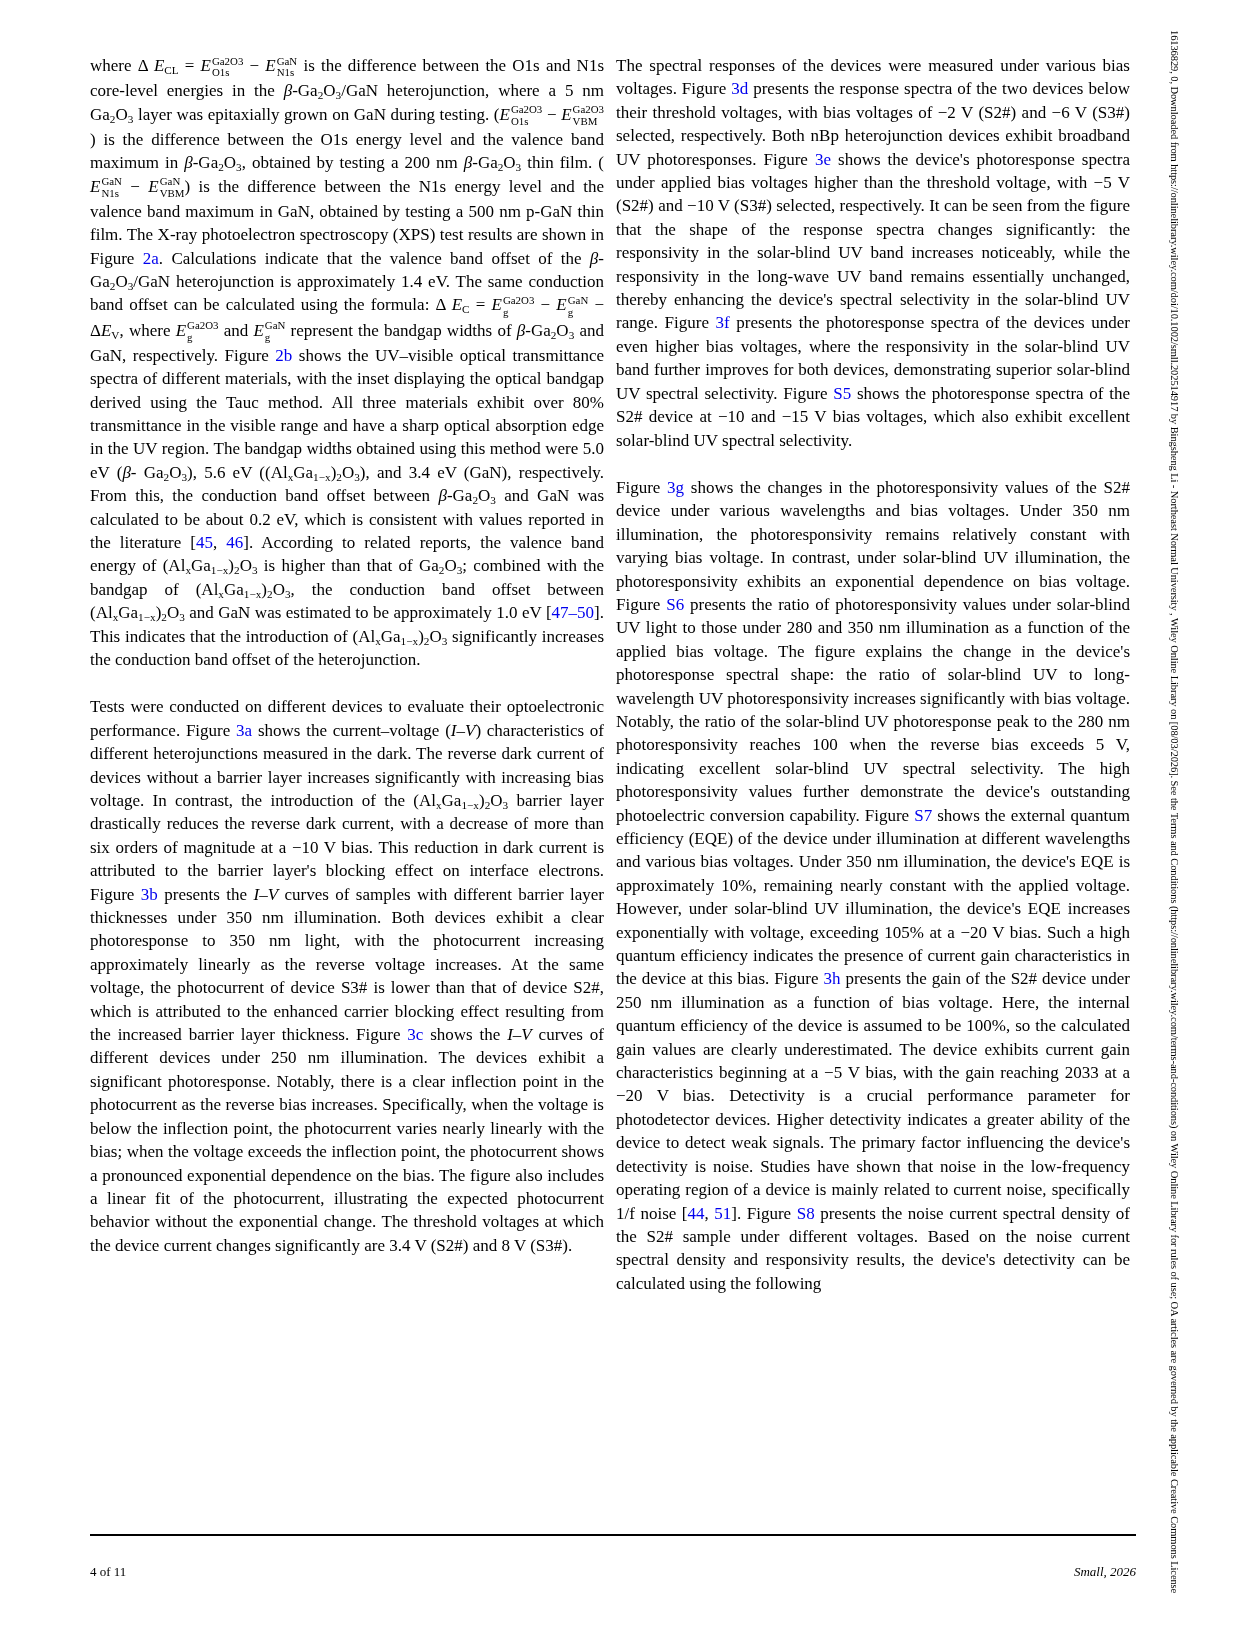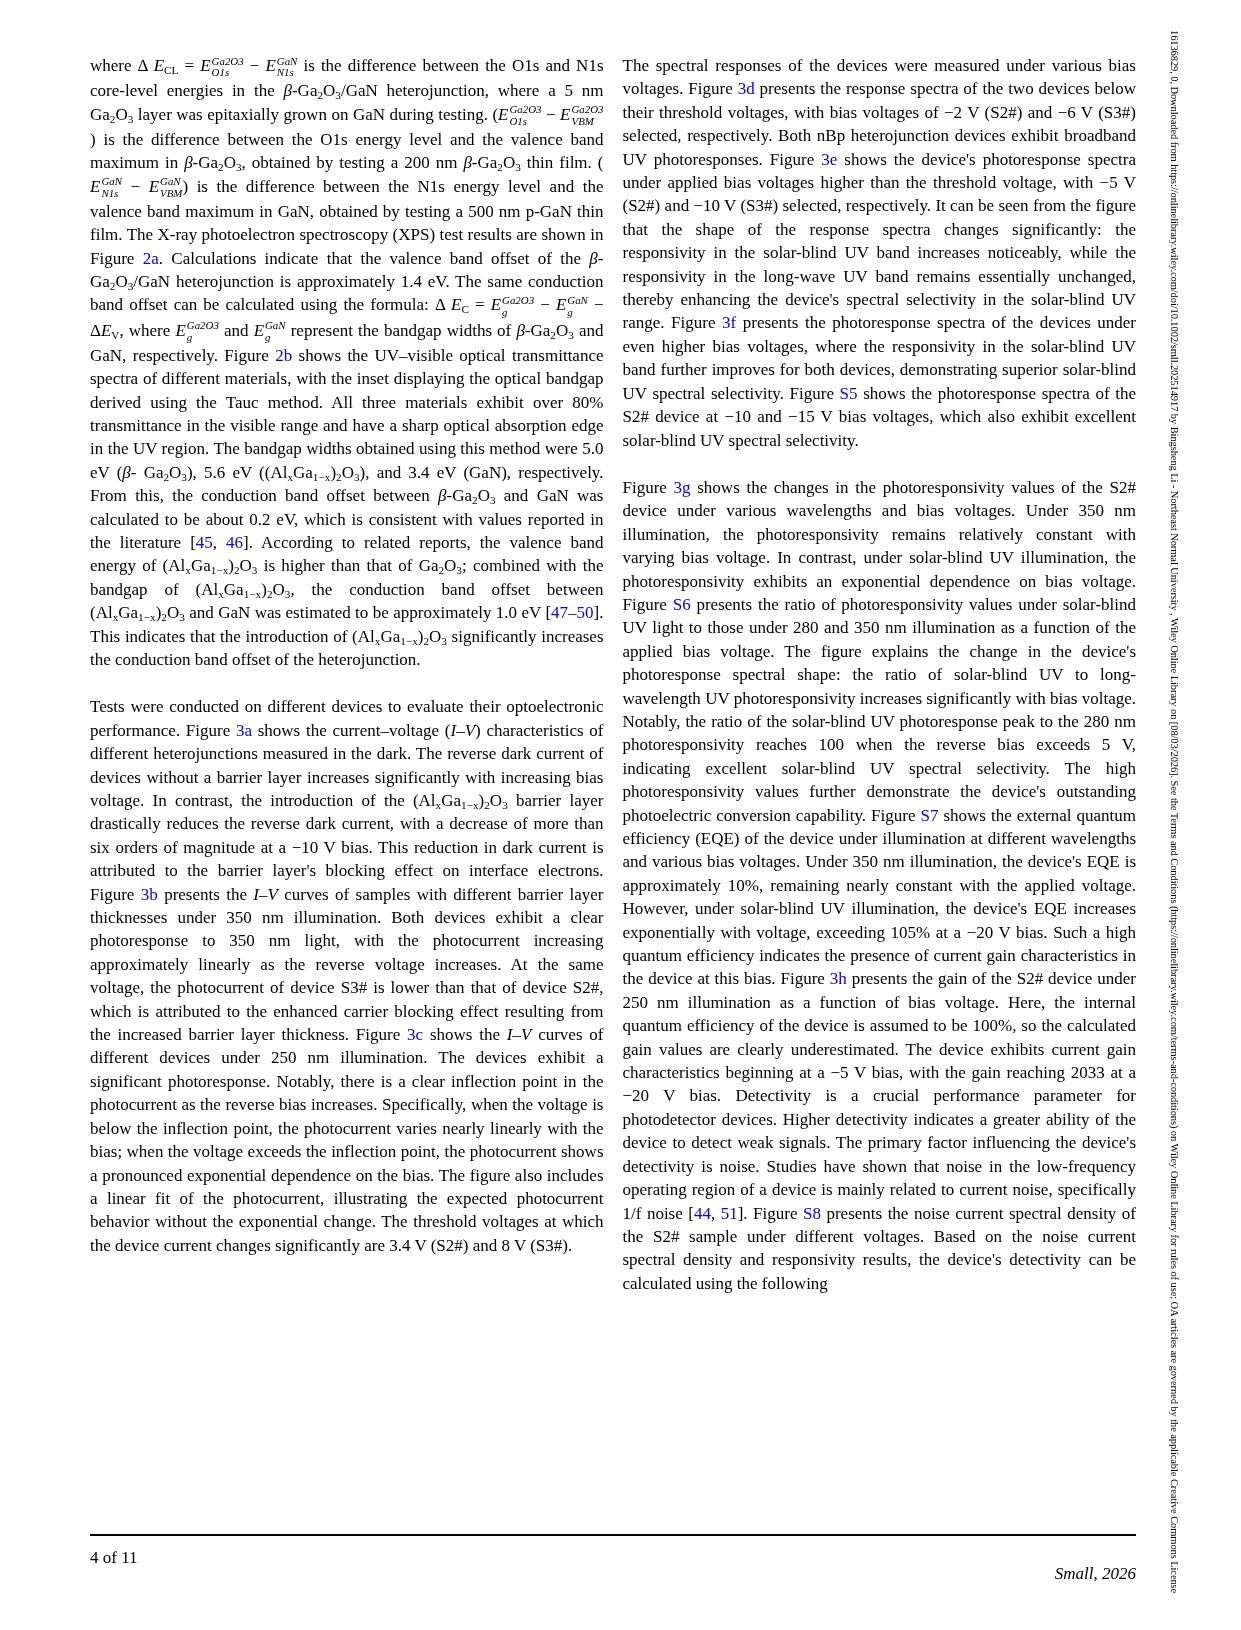--- a/index.html
+++ b/index.html
@@ -3,35 +3,35 @@
 <meta charset="utf-8">
 <style>
   html,body{margin:0;padding:0;background:#ffffff;}
   body{
     width:1241px;height:1630px;position:relative;
     font-family:"Liberation Serif","DejaVu Serif",serif;
     color:#000;
     -webkit-font-smoothing:antialiased;
   }
   .content{position:absolute;left:90px;top:54px;width:1046px;}
-  .cols{display:flex;gap:19px;}
+  .cols{display:flex;gap:12px;}
   .col{width:514px;text-align:justify;font-size:17px;line-height:23.4px;}
   .col p{margin:0 0 24px 0;}
   .col p:last-child{margin-bottom:0;}
   .lnk{color:var(--link,#0000ee);}
   i{font-style:italic;}
   sub{font-size:0.66em;vertical-align:-0.28em;line-height:0;}
   .fvar{display:inline-block;white-space:nowrap;}
-  .ss{display:inline-block;vertical-align:-0.5em;font-size:0.64em;line-height:1.08;text-align:left;margin-left:1px;font-style:italic;}
+  .ss{display:inline-block;vertical-align:-0.5em;font-size:0.64em;line-height:1.08;text-align:left;margin-left:1px;}
   .ss span{display:block;}
   .footer-rule{position:absolute;left:90px;top:1534px;width:1046px;border-top:2.6px solid #000;}
   .footer{
     position:absolute;left:90px;top:1548px;width:1046px;
-    display:flex;justify-content:space-between;align-items:flex-start;
-    font-size:17px;
+    display:flex;justify-content:space-between;align-items:flex-end;
+    font-size:13px;
   }
   .footer .journal{font-style:italic;margin-top:16px;}
   .watermark{
     position:absolute;left:1162px;top:30px;height:1575px;width:18px;
     writing-mode:vertical-rl;text-orientation:mixed;
     font-size:10.5px;letter-spacing:-0.1px;white-space:nowrap;
     font-family:"Liberation Serif","DejaVu Serif",serif;color:#000;
   }
 </style>
 </head>

